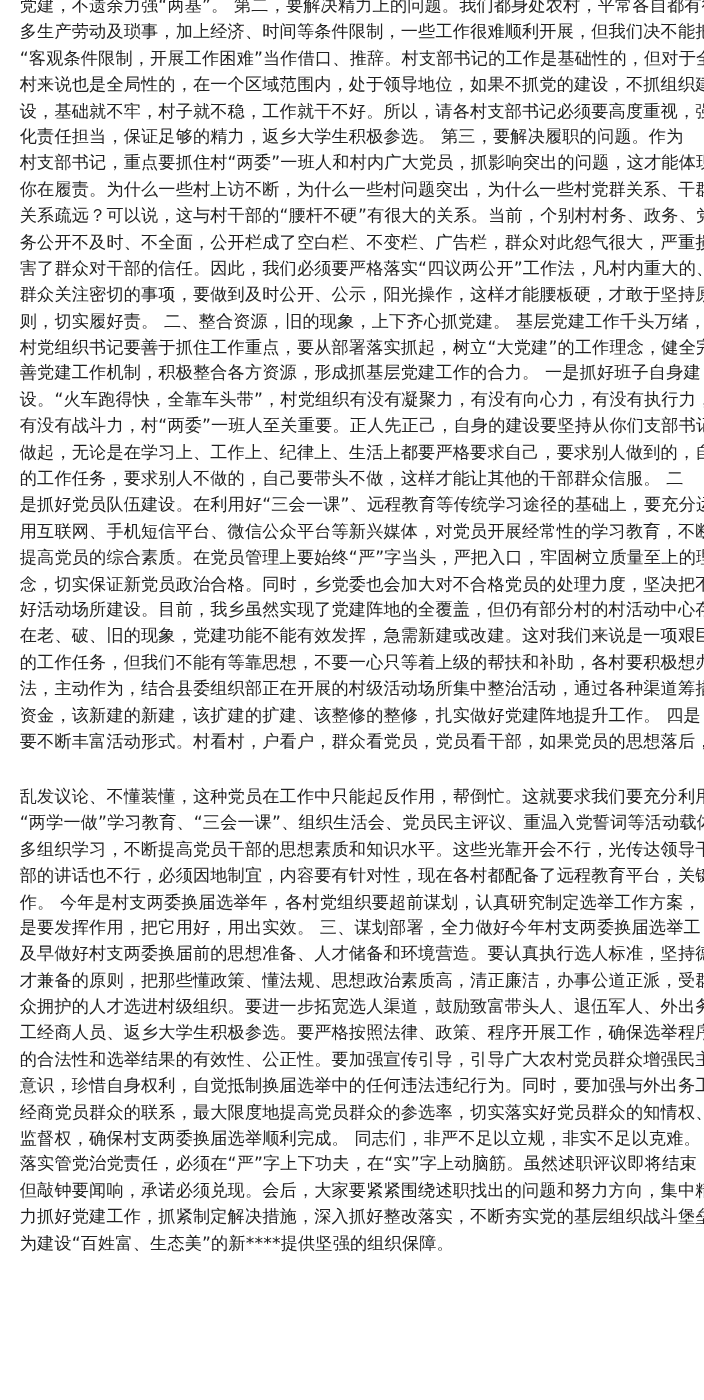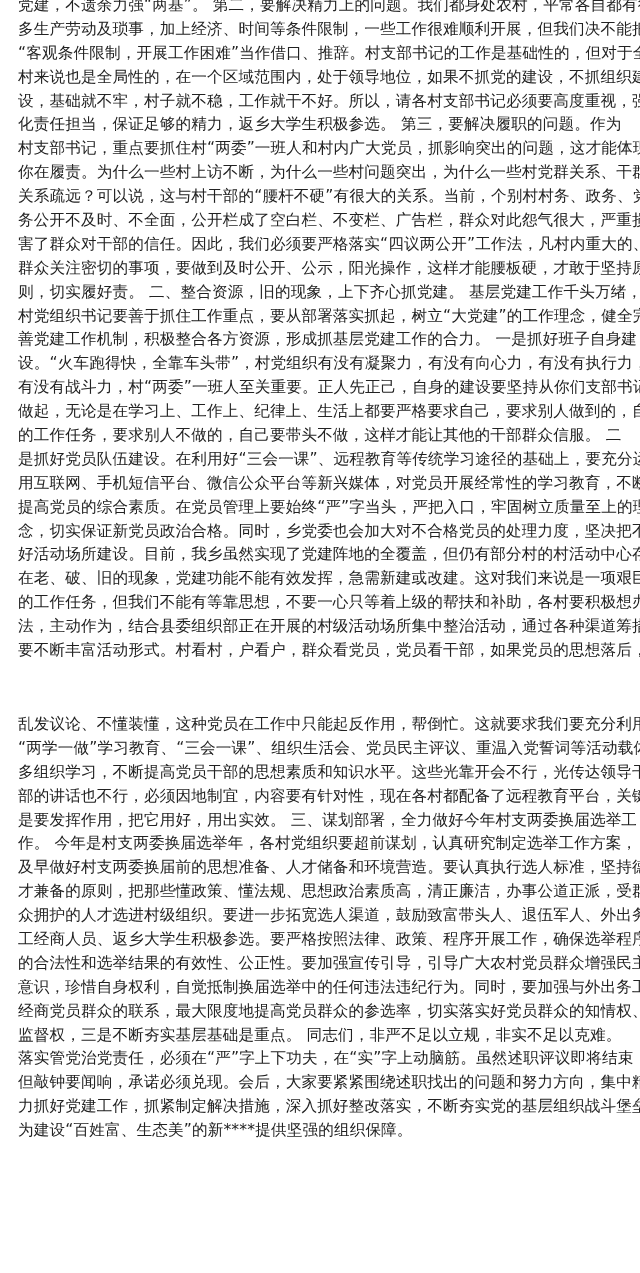--- a/index.html
+++ b/index.html
@@ -55,34 +55,35 @@
     <div class="line">做起，无论是在学习上、工作上、纪律上、生活上都要严格要求自己，要求别人做到的，自</div>
     <div class="line">的工作任务，要求别人不做的，自己要带头不做，这样才能让其他的干部群众信服。 二</div>
     <div class="line">是抓好党员队伍建设。在利用好“三会一课”、远程教育等传统学习途径的基础上，要充分运</div>
     <div class="line">用互联网、手机短信平台、微信公众平台等新兴媒体，对党员开展经常性的学习教育，不断</div>
     <div class="line">提高党员的综合素质。在党员管理上要始终“严”字当头，严把入口，牢固树立质量至上的理</div>
     <div class="line">念，切实保证新党员政治合格。同时，乡党委也会加大对不合格党员的处理力度，坚决把不</div>
     <div class="line">好活动场所建设。目前，我乡虽然实现了党建阵地的全覆盖，但仍有部分村的村活动中心存</div>
     <div class="line">在老、破、旧的现象，党建功能不能有效发挥，急需新建或改建。这对我们来说是一项艰巨</div>
     <div class="line">的工作任务，但我们不能有等靠思想，不要一心只等着上级的帮扶和补助，各村要积极想办</div>
     <div class="line">法，主动作为，结合县委组织部正在开展的村级活动场所集中整治活动，通过各种渠道筹措</div>
+    <div class="line">资金，该新建的新建，该扩建的扩建、该整修的整修，扎实做好党建阵地提升工作。 四是</div>
     <div class="line">要不断丰富活动形式。村看村，户看户，群众看党员，党员看干部，如果党员的思想落后，</div>
   </div>
 <div class="page-block" id="block-2">
     <div class="line">乱发议论、不懂装懂，这种党员在工作中只能起反作用，帮倒忙。这就要求我们要充分利用</div>
     <div class="line">“两学一做”学习教育、“三会一课”、组织生活会、党员民主评议、重温入党誓词等活动载体，</div>
     <div class="line">多组织学习，不断提高党员干部的思想素质和知识水平。这些光靠开会不行，光传达领导干</div>
     <div class="line">部的讲话也不行，必须因地制宜，内容要有针对性，现在各村都配备了远程教育平台，关键</div>
+    <div class="line">作。 今年是村支两委换届选举年，各村党组织要超前谋划，认真研究制定选举工作方案，</div>
     <div class="line">是要发挥作用，把它用好，用出实效。 三、谋划部署，全力做好今年村支两委换届选举工</div>
-    <div class="line">作。 今年是村支两委换届选举年，各村党组织要超前谋划，认真研究制定选举工作方案，</div>
     <div class="line">及早做好村支两委换届前的思想准备、人才储备和环境营造。要认真执行选人标准，坚持德</div>
     <div class="line">才兼备的原则，把那些懂政策、懂法规、思想政治素质高，清正廉洁，办事公道正派，受群</div>
     <div class="line">众拥护的人才选进村级组织。要进一步拓宽选人渠道，鼓励致富带头人、退伍军人、外出务</div>
     <div class="line">工经商人员、返乡大学生积极参选。要严格按照法律、政策、程序开展工作，确保选举程序</div>
     <div class="line">的合法性和选举结果的有效性、公正性。要加强宣传引导，引导广大农村党员群众增强民主</div>
     <div class="line">意识，珍惜自身权利，自觉抵制换届选举中的任何违法违纪行为。同时，要加强与外出务工</div>
     <div class="line">经商党员群众的联系，最大限度地提高党员群众的参选率，切实落实好党员群众的知情权、</div>
-    <div class="line">监督权，三是不断夯实基层基础是重点。 同志们，非严不足以立规，非实不足以克难。</div>
+    <div class="line">监督权，确保村支两委换届选举顺利完成。 同志们，非严不足以立规，非实不足以克难。</div>
     <div class="line">落实管党治党责任，必须在“严”字上下功夫，在“实”字上动脑筋。虽然述职评议即将结束，</div>
     <div class="line">但敲钟要闻响，承诺必须兑现。会后，大家要紧紧围绕述职找出的问题和努力方向，集中精</div>
     <div class="line">力抓好党建工作，抓紧制定解决措施，深入抓好整改落实，不断夯实党的基层组织战斗堡垒，</div>
     <div class="line">为建设“百姓富、生态美”的新****提供坚强的组织保障。</div>
   </div>
 
 </body></html>

